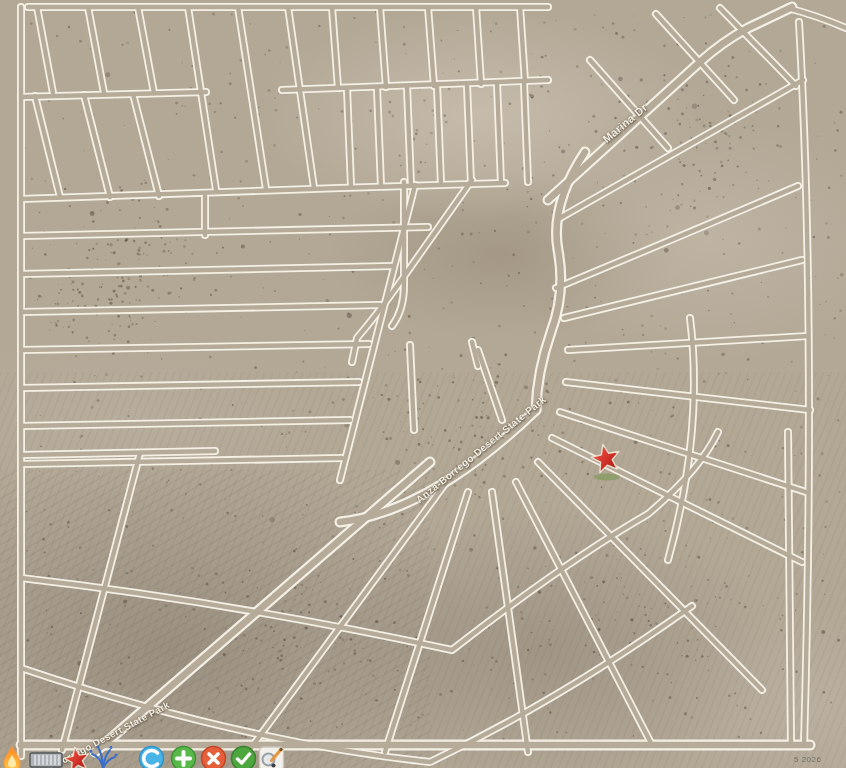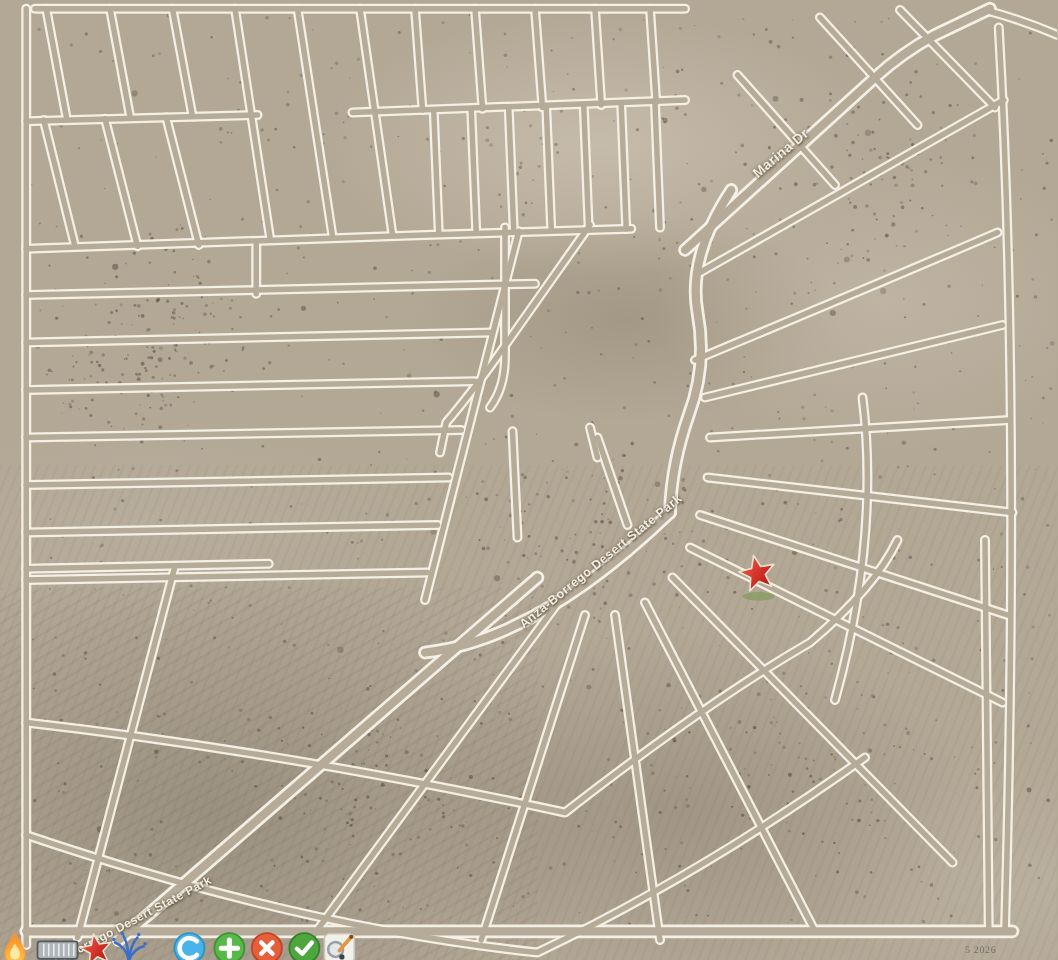--- a/index.html
+++ b/index.html
@@ -39,22 +39,22 @@
   .maplabel{
     position:absolute;color:#f3eee1;font-weight:600;letter-spacing:.4px;
     text-shadow:0 1px 2px rgba(70,56,40,.9), 0 0 3px rgba(70,56,40,.45);
     white-space:nowrap;text-align:center;pointer-events:none;
   }
   #lbl-marina{left:563px;top:117px;width:124px;font-size:11px;transform:rotate(-40deg);}
   #lbl-anza{left:393px;top:444px;width:176px;font-size:10px;transform:rotate(-39deg);}
   #lbl-park-sw{left:20px;top:735px;width:160px;font-size:9.5px;transform:rotate(-28deg);}
   .marker{position:absolute;left:586px;top:438px;width:42px;height:44px;cursor:pointer;}
   .corner-text{
-    position:absolute;left:772px;top:755px;font-size:8px;color:#45454b;opacity:.6;
-    letter-spacing:.5px;pointer-events:none;font-family:Liberation Serif, serif;
+    position:absolute;left:794px;top:755px;font-size:8px;color:#45454b;opacity:.6;
+    letter-spacing:.5px;pointer-events:none;
   }
   .toolbar-icon{position:absolute;top:745px;width:36px;height:30px;cursor:pointer;}
   .toolbar-icon svg{display:block;}
 </style>
 </head>
 <body>
 
 <div class="map">
   <div class="terrain"></div>
   <div class="ridges"></div>

